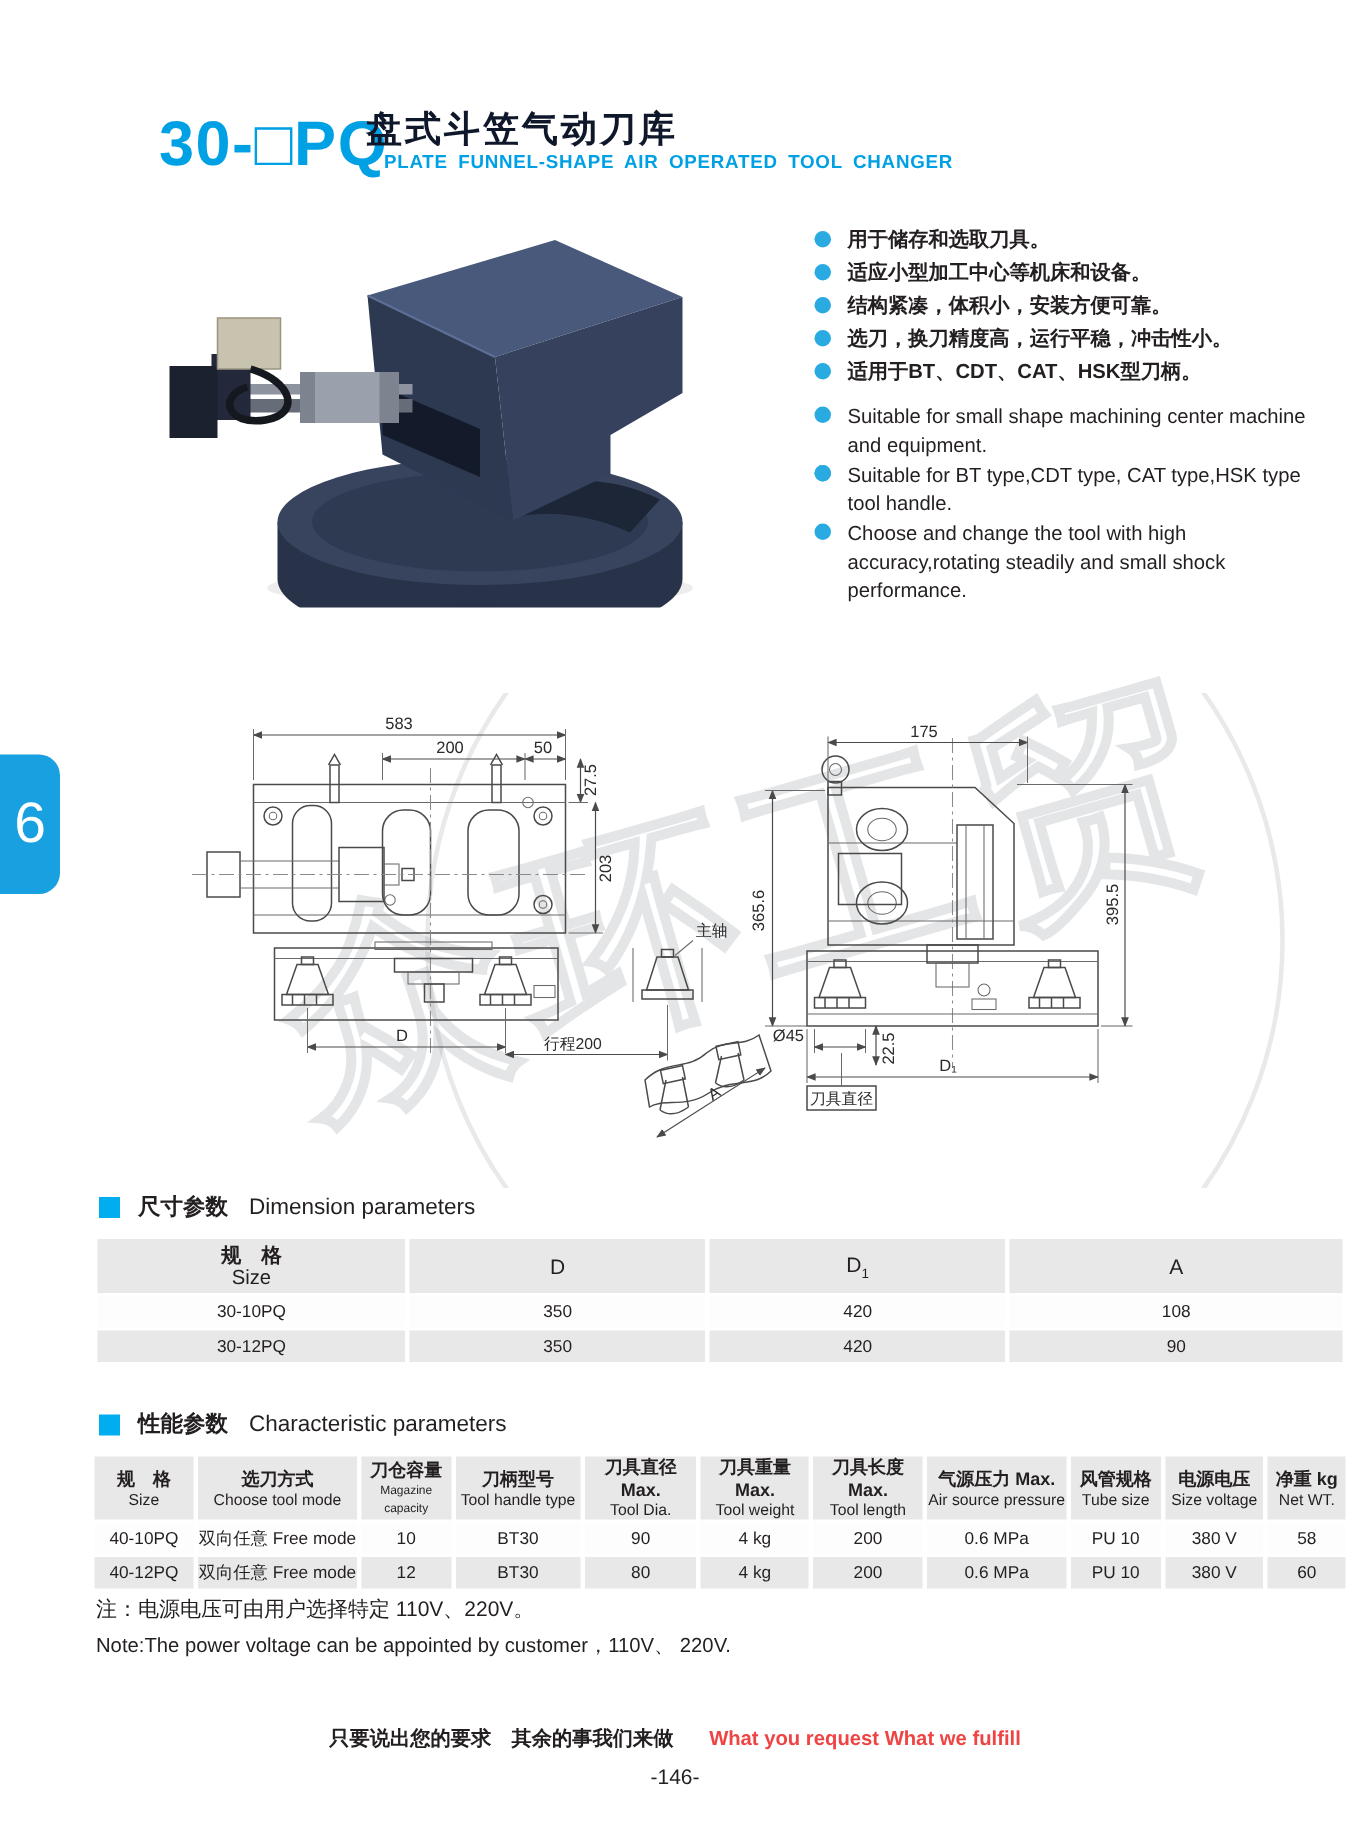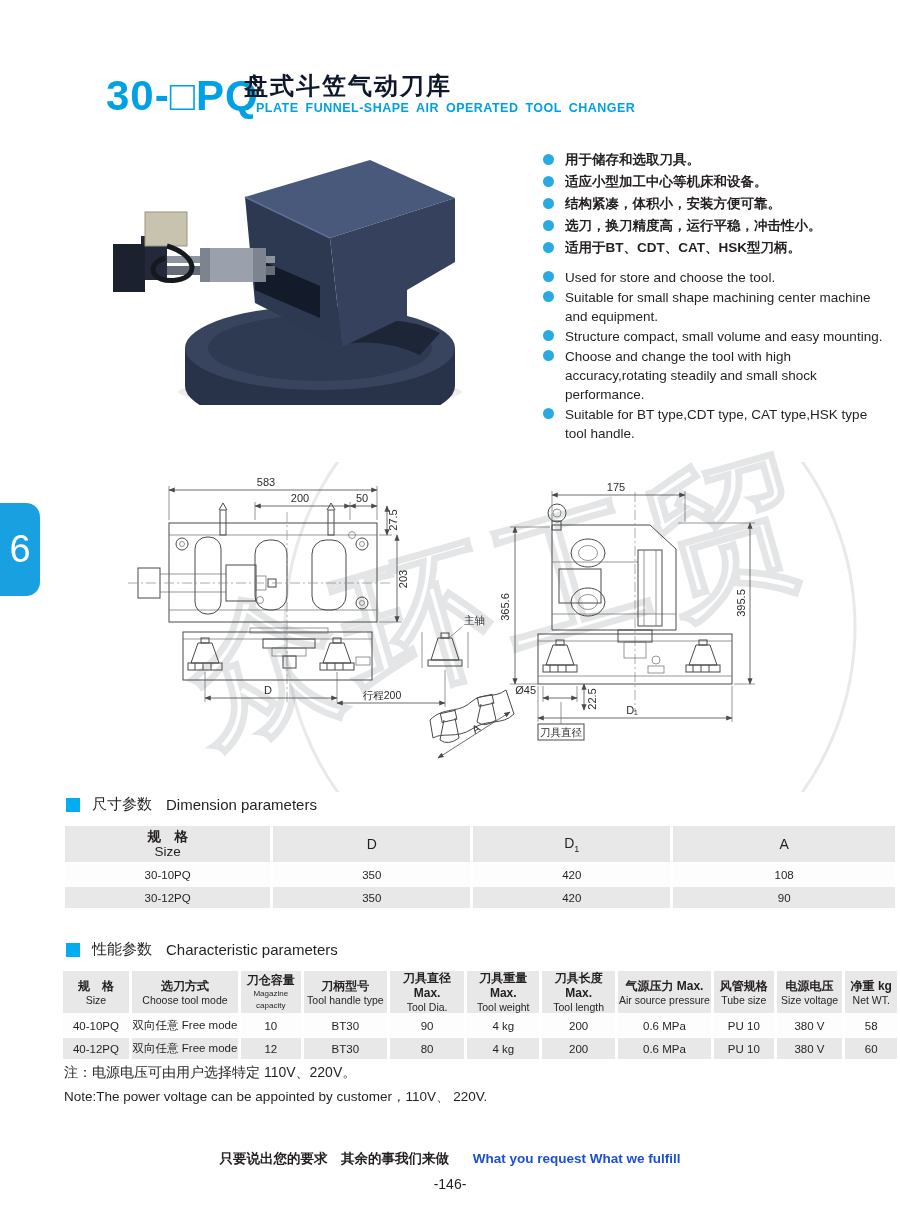--- a/index.html
+++ b/index.html
@@ -34,21 +34,21 @@
         color:transparent; -webkit-text-stroke:2px rgba(130,135,140,0.22); letter-spacing:10px;
         transform:rotate(-16deg); pointer-events:none; white-space:nowrap; }
 
   
   .drawing { position:absolute; left:100px; top:462px; width:800px; height:330px; }
   .drawing text { font-family:"Liberation Sans","DejaVu Sans",sans-serif; }
 
   
   .sec { position:absolute; left:66px; display:flex; align-items:center; }
   .sec .sq { width:14px; height:14px; background:#00aeef; margin-right:12px; }
-  .sec .t-zh { font-size:15px; font-weight:normal; margin-right:14px;text-align:center; }
+  .sec .t-zh { font-size:15px; font-weight:bold; margin-right:14px;text-align:center; }
   .sec .t-en { font-size:15px; }
   .sec1 { top:795px; } .sec2 { top:940px; }
 
   
   table { border-collapse:separate; border-spacing:3px 2px; table-layout:fixed; }
   .dim-table { position:absolute; left:62px; top:824px; width:836px; }
   .char-table { position:absolute; left:60px; top:969px; width:840px; }
   th,td { text-align:center; vertical-align:middle; }
   th { background:#e8e8e8; font-weight:normal; }
   td { font-size:11.5px; }
@@ -63,21 +63,21 @@
   .char-table td { height:21px; }
   .char-table .hzh { font-size:12px; font-weight:bold; line-height:15px; }
   .char-table .hen { font-size:10.5px; line-height:12px; }
   .char-table .hen.tiny { font-size:8px; }
 
   
   .note-zh { position:absolute; left:64px; top:1064px; font-size:14px; font-weight:normal; }
   .note-en { position:absolute; left:64px; top:1088px; font-size:13.5px; }
   .footer { position:absolute; left:0; top:1150px; width:100%; text-align:center; font-size:13.5px; }
   .footer .f-zh { font-weight:bold; margin-right:20px; }
-  .footer .f-en { font-weight:bold; color:#1d4ed8; }
+  .footer .f-en { font-weight:bold; color:#ef4444; }
   .pagenum { position:absolute; left:0; top:1176px; width:100%; text-align:center; font-size:14px; }
 
   
   .ln { stroke:#4a4a4a; stroke-width:1; fill:none; }
   .thin { stroke:#6a6a6a; stroke-width:0.7; fill:none; }
   .cl { stroke:#8a8a8a; stroke-width:0.7; fill:none; stroke-dasharray:10 3 2 3; }
   .dim { stroke:#4a4a4a; stroke-width:0.8; fill:none; }
   .dt { font-size:11px; fill:#2b2b2b; }
   .dtc { font-size:10.5px; fill:#2b2b2b; }
   .arc-wm { stroke:rgba(130,135,140,0.18); stroke-width:3; fill:none; }
@@ -119,25 +119,24 @@
 
   <div class="features zh">
     <div class="feat"><span class="dot"></span><span>用于储存和选取刀具。</span></div>
     <div class="feat"><span class="dot"></span><span>适应小型加工中心等机床和设备。</span></div>
     <div class="feat"><span class="dot"></span><span>结构紧凑，体积小，安装方便可靠。</span></div>
     <div class="feat"><span class="dot"></span><span>选刀，换刀精度高，运行平稳，冲击性小。</span></div>
     <div class="feat"><span class="dot"></span><span>适用于BT、CDT、CAT、HSK型刀柄。</span></div>
   </div>
 
   <div class="features en">
-    <div class="feat"><span class="dot"></span><span>Used for store and choose the tool.</span></div>
     <div class="feat"><span class="dot"></span><span>Suitable for small shape machining center machine and equipment.</span></div>
-    <div class="feat"><span class="dot"></span><span>Structure compact, small volume and easy mounting.</span></div>
+    <div class="feat"><span class="dot"></span></div>
+    <div class="feat"><span class="dot"></span><span>Suitable for BT type,CDT type, CAT type,HSK type tool handle.</span></div>
     <div class="feat"><span class="dot"></span><span>Choose and change the tool with high accuracy,rotating steadily and small shock performance.</span></div>
-    <div class="feat"><span class="dot"></span><span>Suitable for BT type,CDT type, CAT type,HSK type tool handle.</span></div>
   </div>
 
   <div class="tab6">
       <span>6</span>
     </div>
 
   <div class="wm">众环工贸</div>
 
   <svg class="drawing" viewBox="0 0 800 330">
     <defs>

